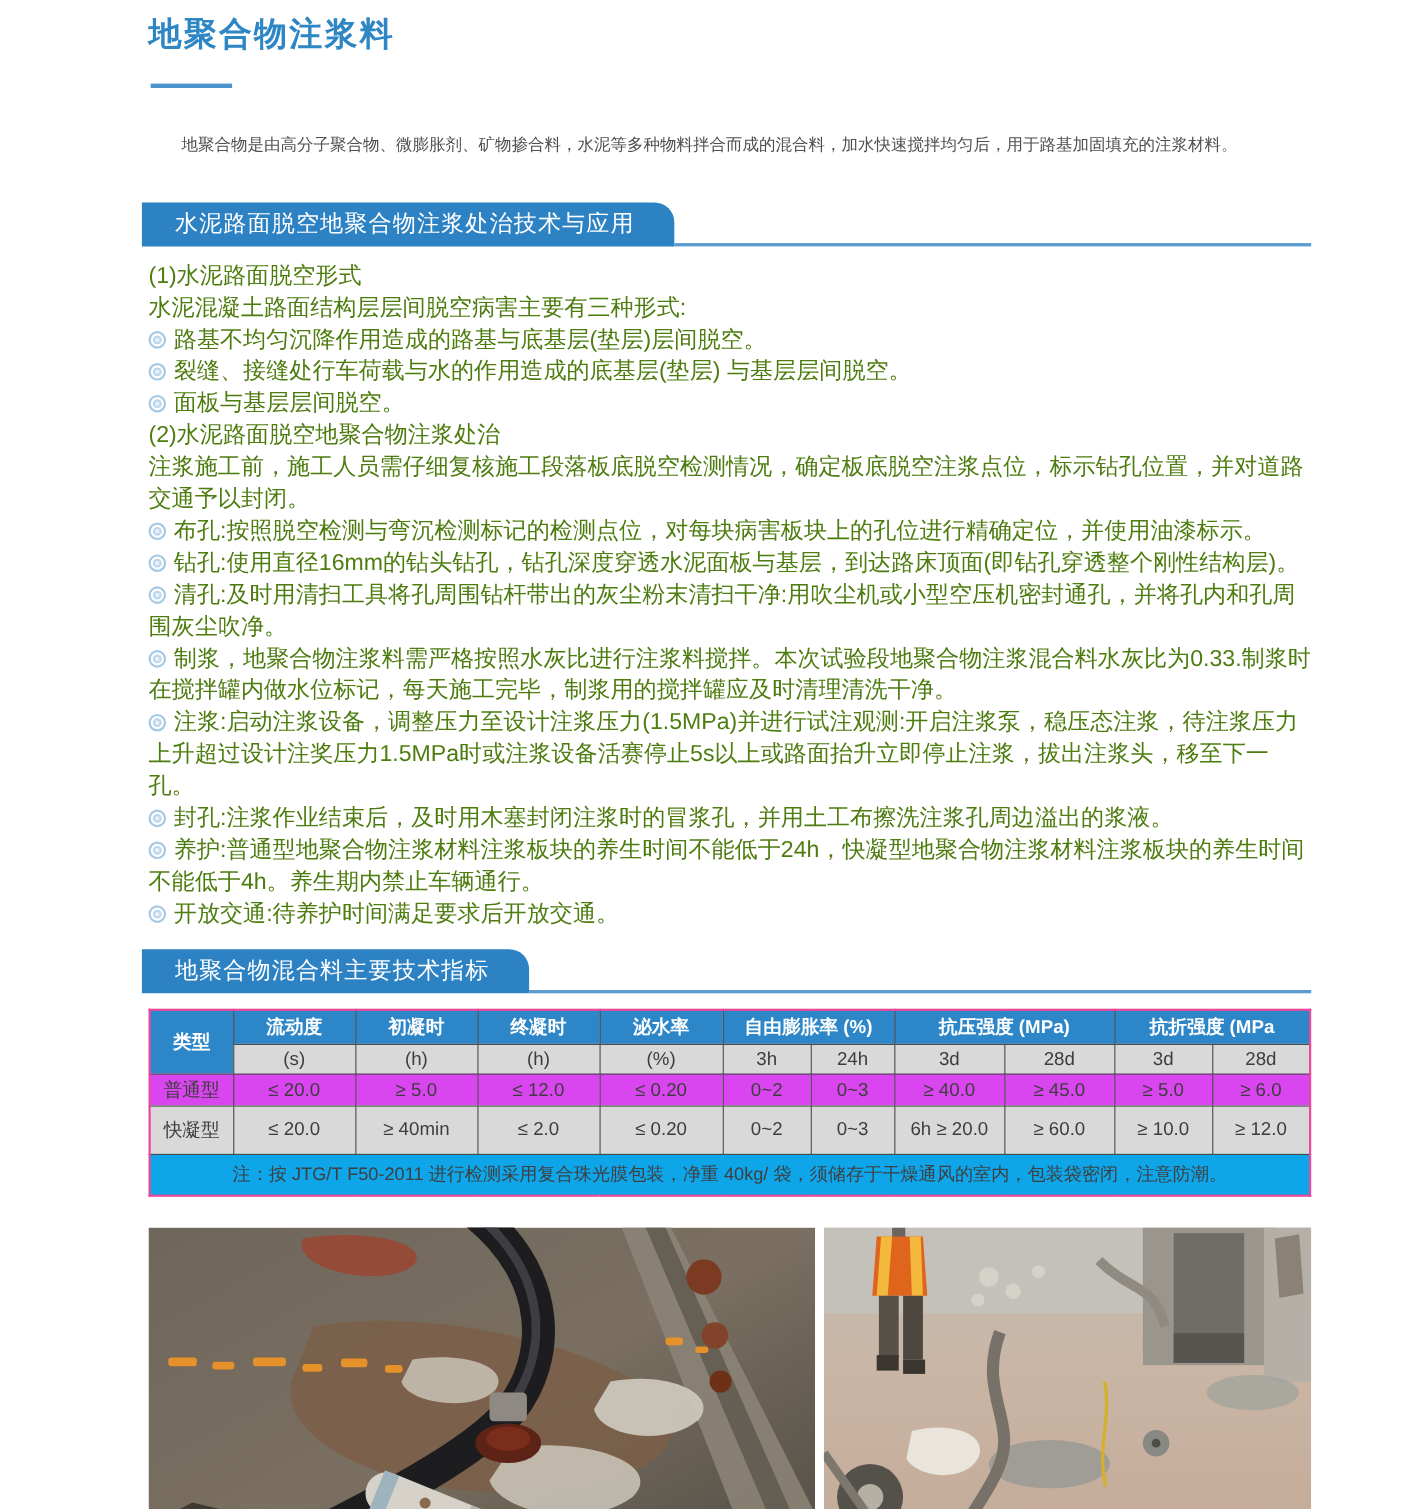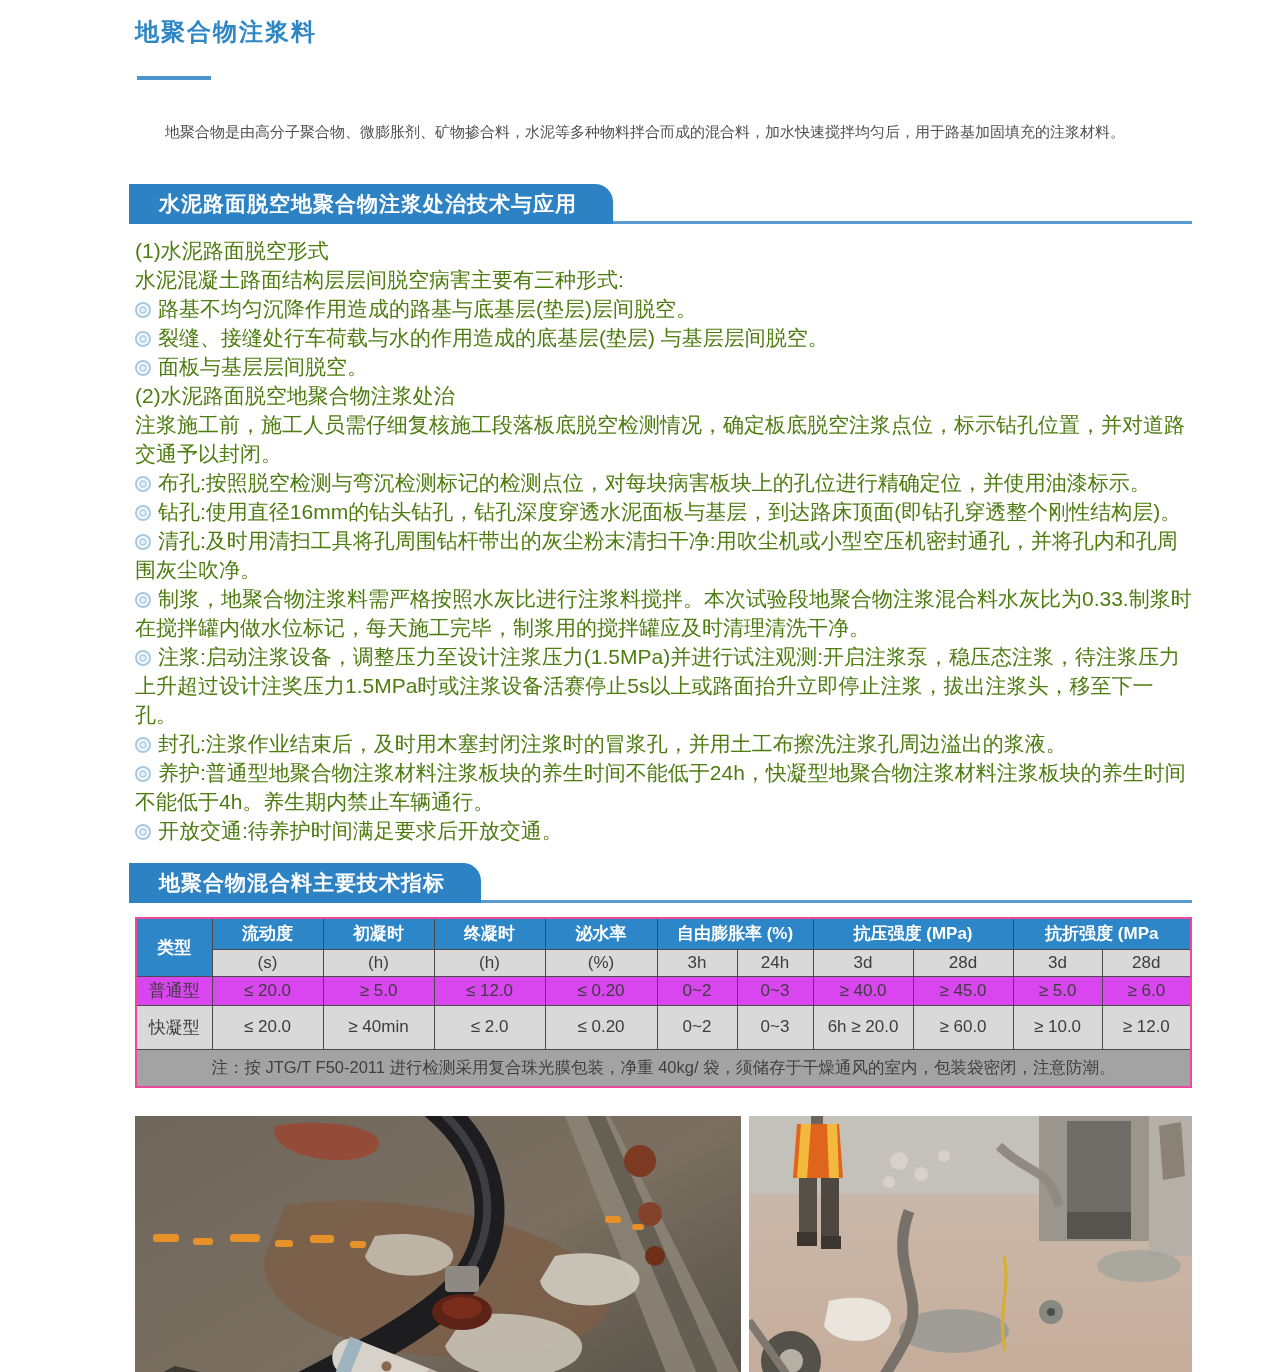--- a/index.html
+++ b/index.html
@@ -4,30 +4,30 @@
 <style>
   * { box-sizing: border-box; }
   html,body { margin:0; padding:0; background:#ffffff; }
   body {
     width:1280px; height:1372px; overflow:hidden;
     font-family:"Liberation Sans","DejaVu Sans",sans-serif;
     color:#4a4a4a;
   }
   .page { padding:14px 88px 0 135px; }
 
-  h1.page-title { margin:0; font-size:24px; line-height:36px; font-weight:bold; color:#2e86c5; letter-spacing:2px; }
+  h1.page-title { margin:0; font-size:30px; line-height:36px; font-weight:bold; color:#2e86c5; letter-spacing:2px; }
   .title-dash { width:74px; height:4px; background:#4d94cd; margin:26px 0 0 2px; }
 
   .intro { margin:32px 0 0 0; font-size:15px; line-height:40px; text-indent:2em; color:#4f4f4f; }
 
   .banner-row { display:flex; align-items:flex-end; height:42px; margin-left:-6px; }
   .banner-row.first { margin-top:30px; }
   .banner-row.second { margin-top:16px; }
   .banner {
-    background:#2d82c4; color:#ffffff; font-size:21px; font-weight:bold;
+    background:#2d82c4; color:#ffffff; font-size:21px; font-weight:normal;
     height:40px; line-height:40px; padding:0 36px 0 30px;
     border-radius:0 18px 0 0; letter-spacing:1px; white-space:nowrap;
   }
   .banner-line { flex:1; height:3px; background:#5b9bd0; }
 
   .content-lines { margin-top:12px; font-size:21px; line-height:29px; color:#4d7c0f; }
   .content-lines p.line { margin:0; padding:0; }
   .ring {
     position:relative; display:inline-block; width:16px; height:16px;
     margin-right:7px; vertical-align:-2px; border-radius:50%;
@@ -41,21 +41,21 @@
   table.spec { border-collapse:collapse; width:1055px; margin-top:14px; table-layout:fixed; border:2px solid #ec4899; }
   table.spec th, table.spec td {
     border:1.5px solid #4a4a4a; text-align:center; vertical-align:middle;
     font-size:17px; padding:0; color:#3d3d3d; font-weight:normal;
   }
   table.spec thead tr.hrow1 th { background:#2d86c8; color:#ffffff; font-weight:bold; height:31px; }
   table.spec thead tr.hrow2 th { background:#d9d9d9; height:27px; }
   table.spec th.type-head { background:#2d86c8; color:#fff; font-weight:bold; }
   table.spec tr.row-0 td { background:#d946ef; height:29px; }
   table.spec tr.row-1 td { background:#d9d9d9; height:44px; }
-  table.spec tr.note-row td { background:#a3a3a3; height:38px; font-size:16.5px; color:#3f3f3f; }
+  table.spec tr.note-row td { background:#0ea5e9; height:38px; font-size:16.5px; color:#3f3f3f; }
 
   .photos { display:flex; gap:8px; margin-top:28px; }
   .photo { display:block; }
 </style>
 </head>
 <body>
 
 <div class="page">
 
   <h1 class="page-title">地聚合物注浆料</h1>

